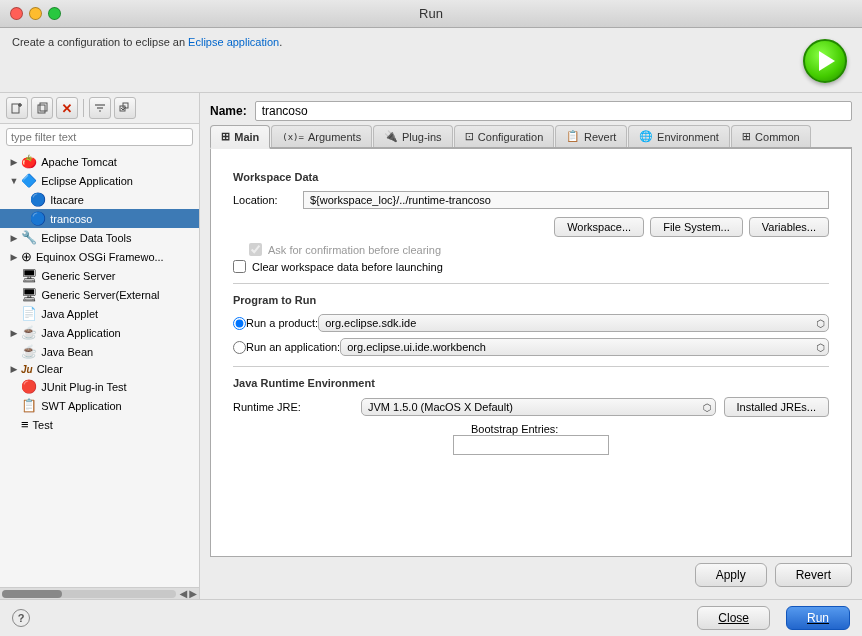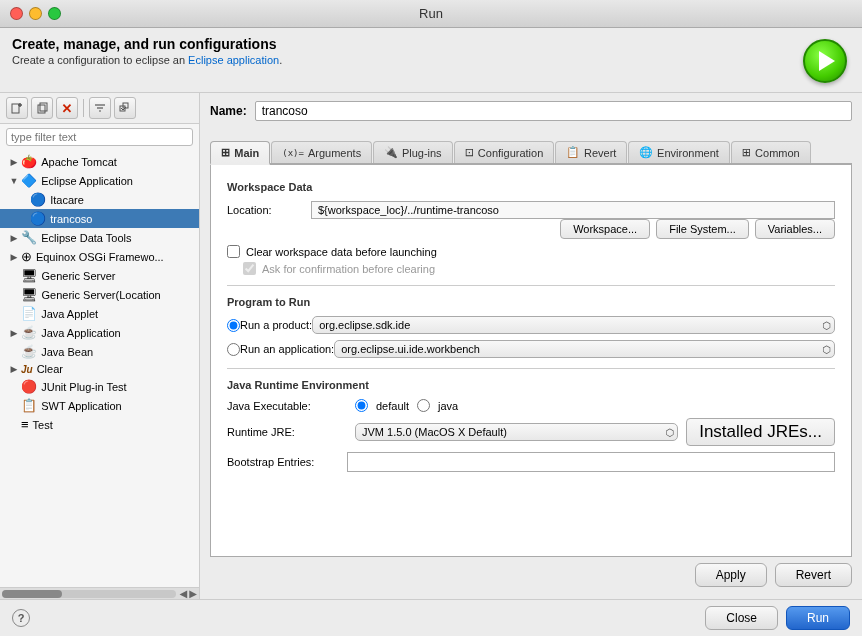--- a/index.html
+++ b/index.html
@@ -209,21 +209,21 @@
     .right-panel {
       flex: 1;
       display: flex;
       flex-direction: column;
       padding: 8px 10px;
       background: #ececec;
     }
     .name-row {
       display: flex;
       align-items: center;
-      margin-bottom: 20px;
+      margin-bottom: 4px;
       gap: 8px;
       border-radius: 8px;
     }
     .name-label {
       font-size: 12px;
       font-weight: bold;
     }
     .name-input {
       flex: 1;
       padding: 2px 6px;
@@ -262,36 +262,37 @@
       font-weight: bold;
     }
     .tab-icon { font-size: 11px; }
 
     
     .tab-content {
       flex: 1;
       border: 1px solid #aaa;
       border-top: none;
       background: white;
-      padding: 16px;
+      padding: 22px;
       overflow-y: auto;
     }
 
     .section-title {
       font-size: 11px;
       font-weight: bold;
       color: #333;
       margin-bottom: 8px;
     }
 
     
     .location-row {
       display: flex;
       align-items: center;
-      gap: 24px;
+      gap: 10px;
+      margin-bottom: 8px;
     }
     .location-label { font-size: 11px; min-width: 60px; }
     .location-input {
       flex: 1;
       padding: 2px 6px;
       border: 1px solid #aaa;
       font-size: 11px;
       background: #f8f8f8;
     }
 
@@ -366,29 +367,30 @@
       gap: 8px;
       margin-bottom: 6px;
       font-size: 11px;
     }
     .jre-label { min-width: 120px; font-size: 11px; }
     .install-btn {
       padding: 3px 12px;
       border: 1px solid #aaa;
       border-radius: 4px;
       background: linear-gradient(to bottom, #f8f8f8, #e8e8e8);
-      font-size: 17px;
+      font-size: 11px;
       cursor: pointer;
       white-space: nowrap;
     }
     .bootstrap-row {
       display: flex;
       align-items: center;
       margin-top: 4px;
       font-size: 11px;
+      flex-direction: column;
     }
     .bootstrap-input {
       flex: 1;
       padding: 2px 6px;
       border: 1px solid #aaa;
       font-size: 11px;
       background: white;
       min-height: 20px;
     }
 
@@ -396,21 +398,22 @@
     .bottom-bar {
       display: flex;
       justify-content: space-between;
       align-items: center;
       padding: 6px 12px;
       background: #ececec;
       border-top: 1px solid #ccc;
     }
     .bottom-right {
       display: flex;
-      gap: 8px;
+      gap: 16px;
+      text-decoration: underline;
     }
     .bottom-btn {
       padding: 4px 20px;
       border: 1px solid #aaa;
       border-radius: 6px;
       background: linear-gradient(to bottom, #f8f8f8, #e0e0e0);
       font-size: 12px;
       cursor: pointer;
     }
     .bottom-btn.primary {
@@ -448,21 +451,20 @@
     <div class="tb-btn tb-min"></div>
     <div class="tb-btn tb-max"></div>
   </div>
   <span class="title-bar-title">Run</span>
 </div>
 
 <div class="main-container">
 
   <div class="header-area">
     <div class="header-text">
-      <h2>Create, manage, and run configurations</h2>
       <p>
         <span>Create a configuration to eclipse an </span><a>Eclipse application</a><span>.</span>
       </p>
     </div>
     <div class="run-button-container">
       <div class="run-btn-large"></div>
     </div>
   </div>
 
   <div class="content-area">
@@ -548,21 +550,21 @@
           <span class="indent" style="width:4px"></span>
           <span class="tree-expand" style="visibility:hidden">▶</span>
           <span class="icon">🖥</span>
           <span class="label">Generic Server</span>
         </div>
 
         <div class="tree-item">
           <span class="indent" style="width:4px"></span>
           <span class="tree-expand" style="visibility:hidden">▶</span>
           <span class="icon">🖥</span>
-          <span class="label">Generic Server(Location</span>
+          <span class="label">Generic Server(External</span>
         </div>
 
         <div class="tree-item">
           <span class="indent" style="width:4px"></span>
           <span class="tree-expand" style="visibility:hidden">▶</span>
           <span class="icon">📄</span>
           <span class="label">Java Applet</span>
         </div>
 
         <div class="tree-item">
@@ -664,27 +666,27 @@
           <input class="location-input" type="text" value="${workspace_loc}/../runtime-trancoso" style="">
         </div>
 
         <div class="location-buttons">
           <button class="loc-btn">Workspace...</button>
           <button class="loc-btn">File System...</button>
           <button class="loc-btn">Variables...</button>
         </div>
 
         <div class="checkbox-row">
+          <input type="checkbox" checked="" disabled="" style="margin-left: 16px;">
+          <span class="disabled-text">Ask for confirmation before clearing</span>
+        </div>
+
+        <div class="checkbox-row">
           <input type="checkbox" style="">
           <span>Clear workspace data before launching</span>
-        </div>
-
-        <div class="checkbox-row">
-          <input type="checkbox" checked="" disabled="" style="margin-left: 16px;">
-          <span class="disabled-text">Ask for confirmation before clearing</span>
         </div>
 
         <div class="section-divider"></div>
 
         <div class="section-title">Program to Run</div>
 
         <div class="radio-row">
           <input type="radio" name="run_type" checked="" style="">
           <span>Run a product:</span>
           <div class="dropdown-wrapper">
@@ -703,27 +705,20 @@
               <option>org.eclipse.ui.ide.workbench</option>
             </select>
             <span class="dropdown-arrow">⬡</span>
           </div>
         </div>
 
         <div class="section-divider"></div>
 
         <div class="section-title">Java Runtime Environment</div>
 
-        <div class="jre-row">
-          <span class="jre-label">Java Executable:</span>
-          <input type="radio" name="java_exec" checked="" style="">
-          <span>default</span>
-          <input type="radio" name="java_exec" style="">
-          <span>java</span>
-        </div>
 
         <div class="jre-row">
           <span class="jre-label">Runtime JRE:</span>
           <div class="dropdown-wrapper">
             <select>
               <option>JVM 1.5.0 (MacOS X Default)</option>
             </select>
             <span class="dropdown-arrow">⬡</span>
           </div>
           <button class="install-btn">Installed JREs...</button>

